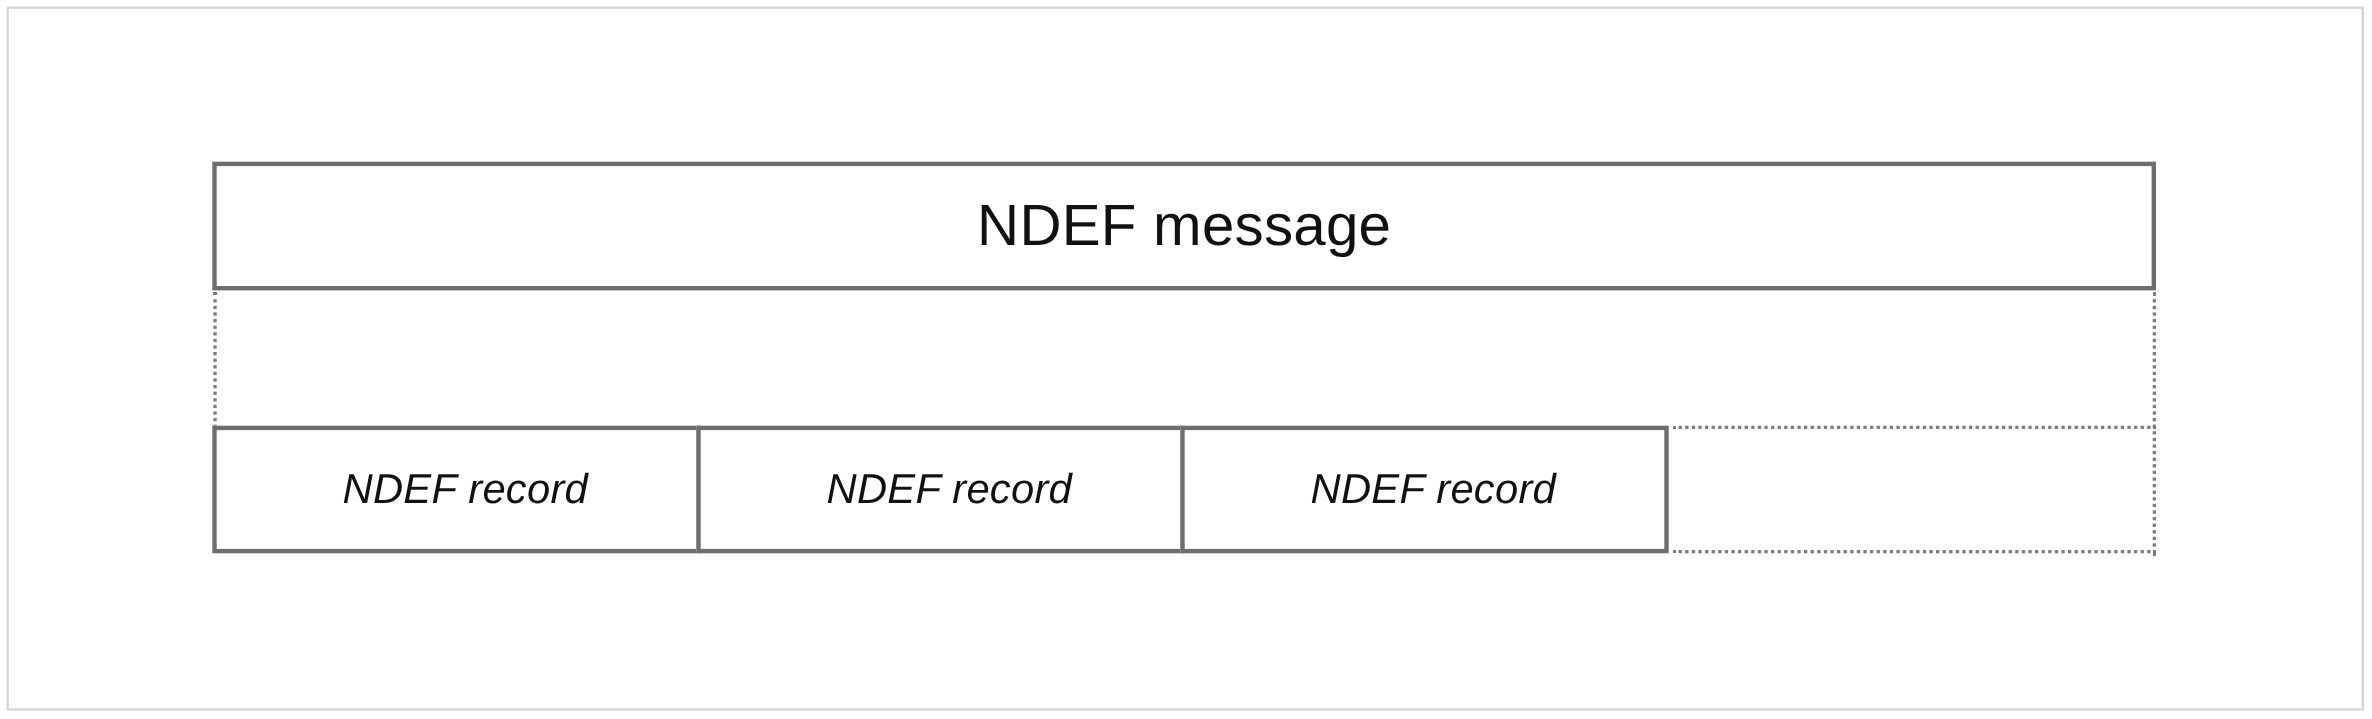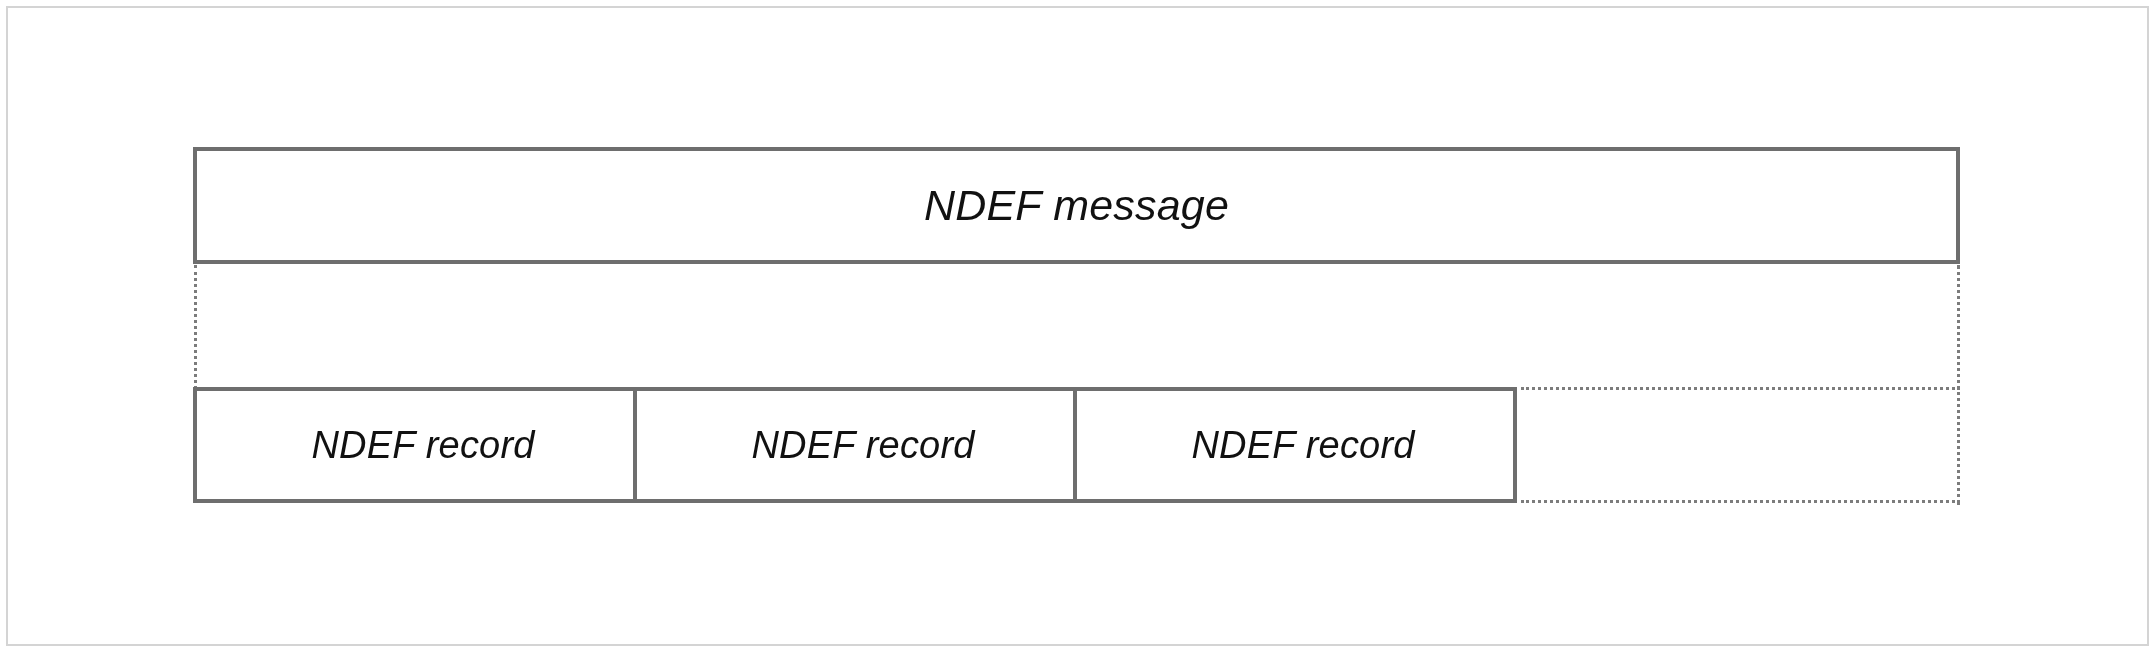--- a/index.html
+++ b/index.html
@@ -43,23 +43,22 @@
     box-sizing: border-box;
     border: 4px solid #6e6e6e;
     background: #ffffff;
     display: flex;
     align-items: center;
     justify-content: center;
   }
 
   .message-label {
     font-family: "Liberation Sans", sans-serif;
-    font-style: italic;
     font-weight: 400;
-    font-size: 43px;
+    font-size: 53px;
     line-height: 1;
     color: #111111;
     letter-spacing: 0.2px;
     white-space: nowrap;
   }
 
   
   .guide {
     position: absolute;
     width: 0;

